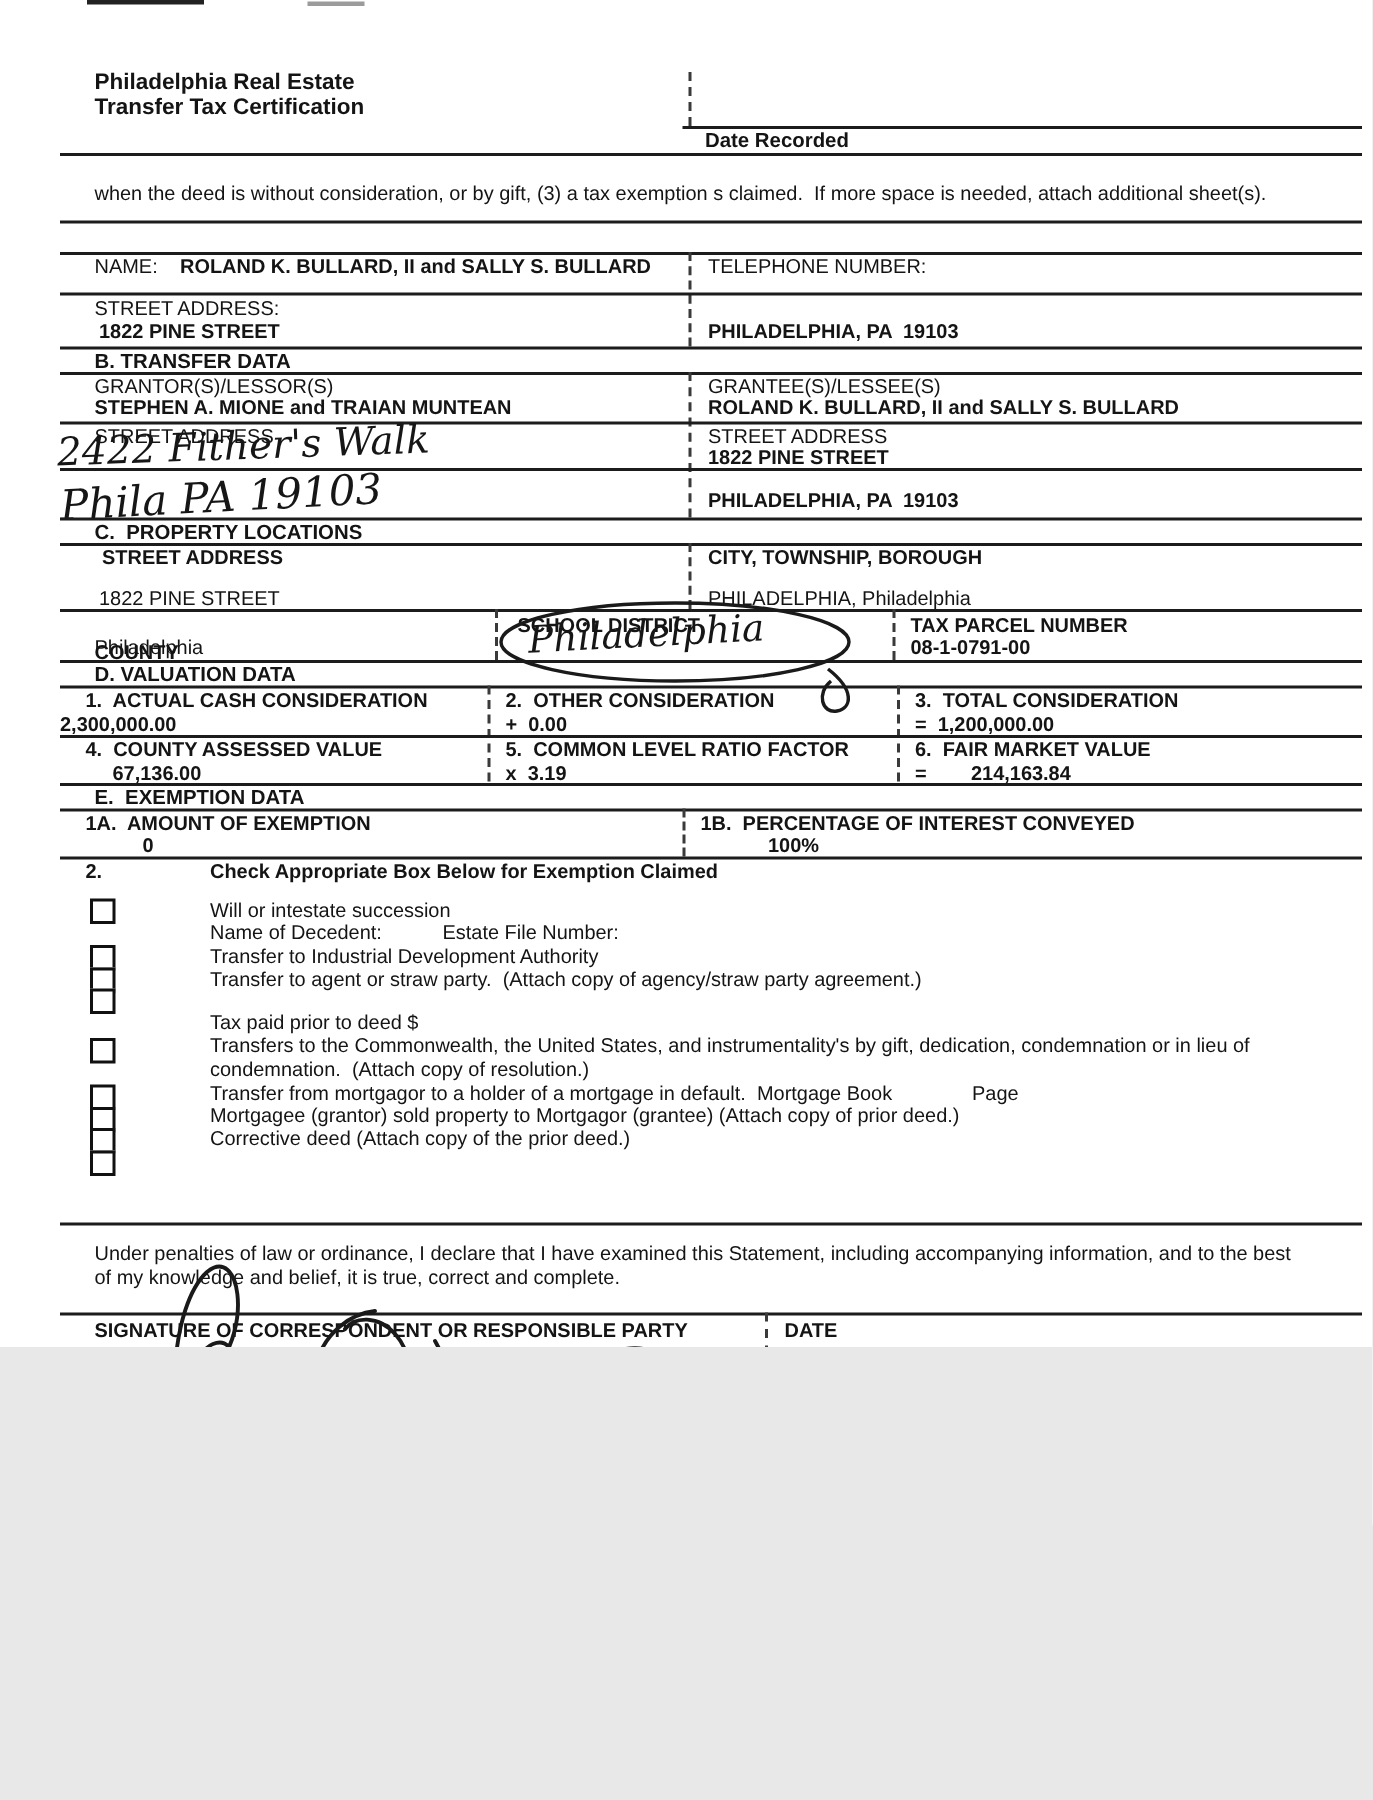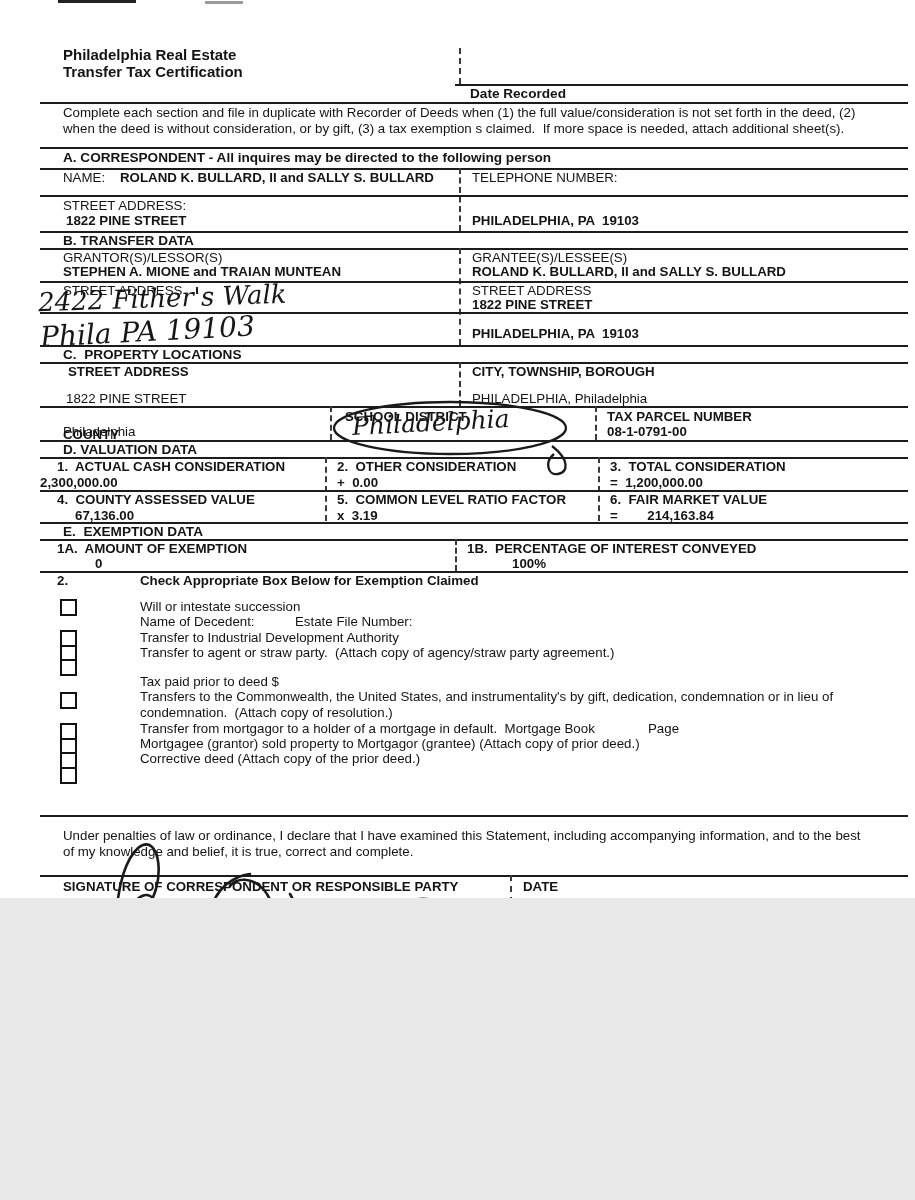--- a/index.html
+++ b/index.html
@@ -25,25 +25,23 @@
   <div class="artifact" style="left:58px;top:0;width:78px;height:3px;"></div>
   <div class="artifact" style="left:205px;top:1px;width:38px;height:3px;opacity:.45;"></div>
 
   <div class="t title" style="left:63px;top:47px;">Philadelphia Real Estate</div>
   <div class="t title" style="left:63px;top:64px;">Transfer Tax Certification</div>
   <div class="vl" style="left:459px;top:48px;height:36px;"></div>
   <div class="hl" style="left:455px;top:84px;width:453px;"></div>
   <div class="t hdr" style="left:470px;top:87px;">Date Recorded</div>
   <div class="hl" style="left:40px;top:102px;width:868px;"></div>
 
-  <div class="t" style="left:63px;top:106px;">Complete each section and file in duplicate with Recorder of Deeds when (1) the full value/consideration is not set forth in the deed, (2)</div>
   <div class="t" style="left:63px;top:122px;">when the deed is without consideration, or by gift, (3) a tax exemption s claimed.  If more space is needed, attach additional sheet(s).</div>
   <div class="hl" style="left:40px;top:147px;width:868px;"></div>
 
-  <div class="t hdr" style="left:63px;top:151px;">A. CORRESPONDENT - All inquires may be directed to the following person</div>
   <div class="hl" style="left:40px;top:168px;width:868px;"></div>
   <div class="vl" style="left:459px;top:168px;height:63px;"></div>
   <div class="t" style="left:63px;top:171px;">NAME:</div>
   <div class="t b" style="left:120px;top:171px;">ROLAND K. BULLARD, II and SALLY S. BULLARD</div>
   <div class="t" style="left:472px;top:171px;">TELEPHONE NUMBER:</div>
   <div class="hl" style="left:40px;top:195px;width:868px;"></div>
   <div class="t" style="left:63px;top:199px;">STREET ADDRESS:</div>
   <div class="t b" style="left:66px;top:214px;">1822 PINE STREET</div>
   <div class="t b" style="left:472px;top:214px;">PHILADELPHIA, PA  19103</div>
   <div class="hl" style="left:40px;top:231px;width:868px;"></div>

